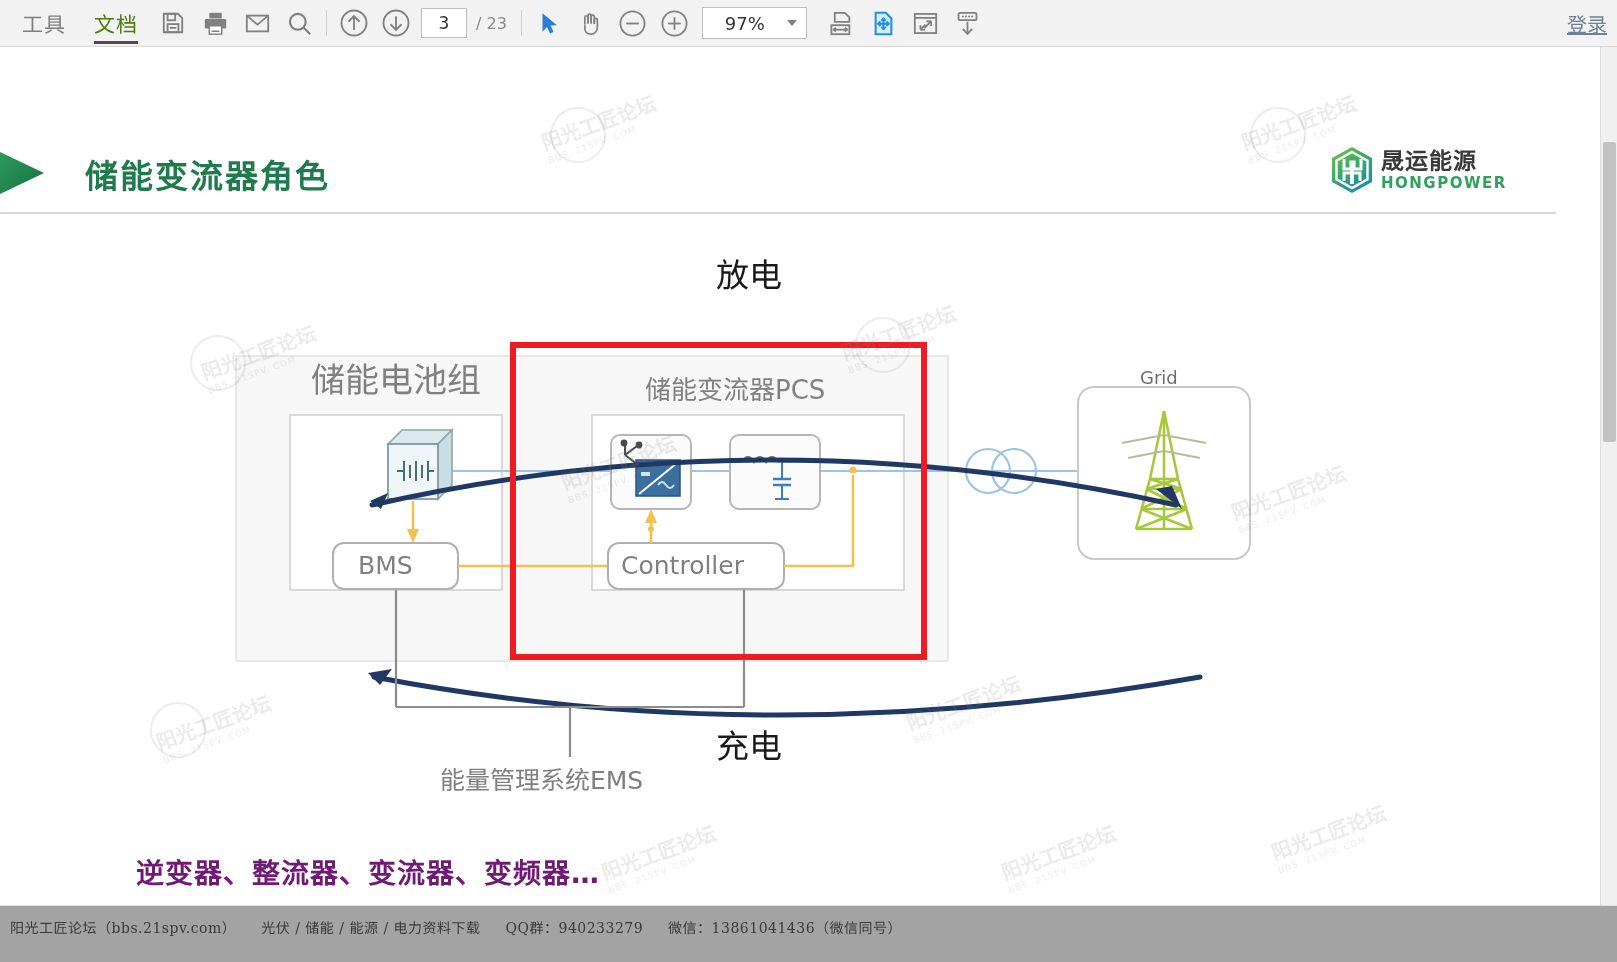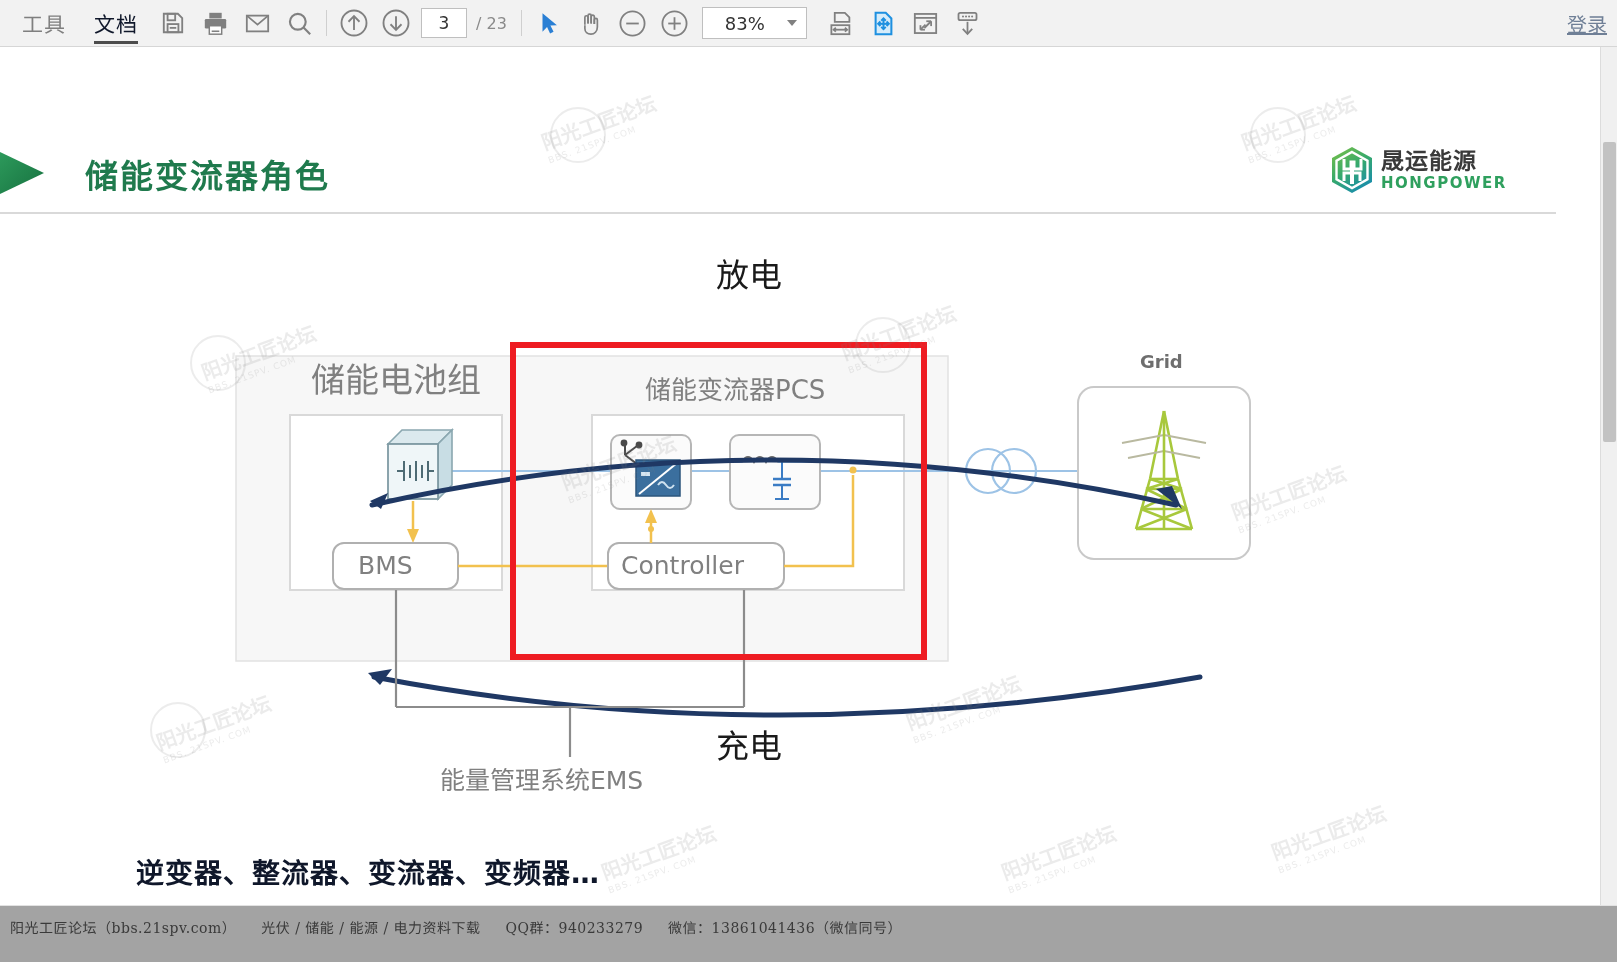--- a/index.html
+++ b/index.html
@@ -14,21 +14,21 @@
   #toolbar {
     position:absolute; left:0; top:0; width:1617px; height:47px;
     background:#f2f2f2; border-bottom:1px solid #d6d6d6;
     display:flex; align-items:center; padding:0 8px;
   }
   .tb-tab {
     font-size:21px; color:#7f7f7f; padding:0 14px; height:47px;
     display:flex; align-items:center; position:relative; cursor:pointer;
     letter-spacing:1px;
   }
-  .tb-tab.active { color:#0f172a; }
+  .tb-tab.active { color:#4d7c0f; }
   .tb-tab.active::after {
     content:""; position:absolute; left:14px; right:14px; bottom:3px;
     height:3px; background:#4d4d4d;
   }
   .tb-btn {
     width:42px; height:40px; display:flex; align-items:center; justify-content:center;
     cursor:pointer; color:#808080;
   }
   .tb-sep { width:1px; height:26px; background:#cfcfcf; margin:0 6px; }
   .pagebox {
@@ -90,28 +90,28 @@
 
   
   #diagram { position:absolute; left:0; top:170px; width:1330px; height:600px; }
 
   
   .dlabel { position:absolute; color:#808080; white-space:nowrap; }
   #lbl-discharge { left:716px; top:202px; font-size:33px; color:#1a1a1a; }
   #lbl-charge    { left:716px; top:673px; font-size:33px; color:#1a1a1a; }
   #lbl-battery   { left:311px; top:306px; font-size:34px; }
   #lbl-pcs       { left:645px; top:322px; font-size:26px; }
-  #lbl-grid      { left:1140px; top:304px; font-size:18px; font-weight:bold; color:#6e6e6e; }
+  #lbl-grid      { left:1140px; top:320px; font-size:18px; font-weight:normal; color:#6e6e6e; }
   #lbl-bms       { left:358px; top:504px; font-size:25px; }
   #lbl-ctrl      { left:621px; top:504px; font-size:25px; }
   #lbl-ems       { left:440px; top:713px; font-size:25px; }
 
   
   .btm {
-    position:absolute; left:136px; color:#0f172a; font-weight:bold;
+    position:absolute; left:136px; color:#701a75; font-weight:bold;
     white-space:nowrap; letter-spacing:1px;
   }
   #btm1 { top:804px; font-size:28px; }
   #btm2 { top:862px; font-size:28px; }
 
   
   #footer {
     position:absolute; left:0; top:905px; width:1617px; height:57px;
     background:#a3a3a3; border-top:1px solid #e2e2e2;
   }
@@ -225,21 +225,21 @@
   </div>
   <div class="tb-btn">
     <svg width="29" height="29" viewBox="0 0 24 24" fill="none" stroke="#808080" stroke-width="1.5">
       <circle cx="12" cy="12" r="10"></circle>
         <line x1="6.8" y1="12" x2="17.2" y2="12"></line>
         <line x1="12" y1="6.8" x2="12" y2="17.2"></line>
     </svg>
   </div>
 
   <div class="zoombox">
-    <span class="zoomval">83%</span>
+    <span class="zoomval">97%</span>
     <span class="caret"></span>
   </div>
 
   <div class="tb-btn" style="margin-left:14px;">
     <svg width="27" height="27" viewBox="0 0 24 24" fill="none" stroke="#808080" stroke-width="1.6">
       <path d="M6 2.5h9l4 4v4h-13z"></path>
       <rect x="3" y="13.5" width="16" height="8"></rect>
       <line x1="5" y1="17.5" x2="17" y2="17.5"></line>
       <path d="M7 15.8L5 17.5 7 19.2"></path>
         <path d="M15 15.8L17 17.5 15 19.2"></path>

